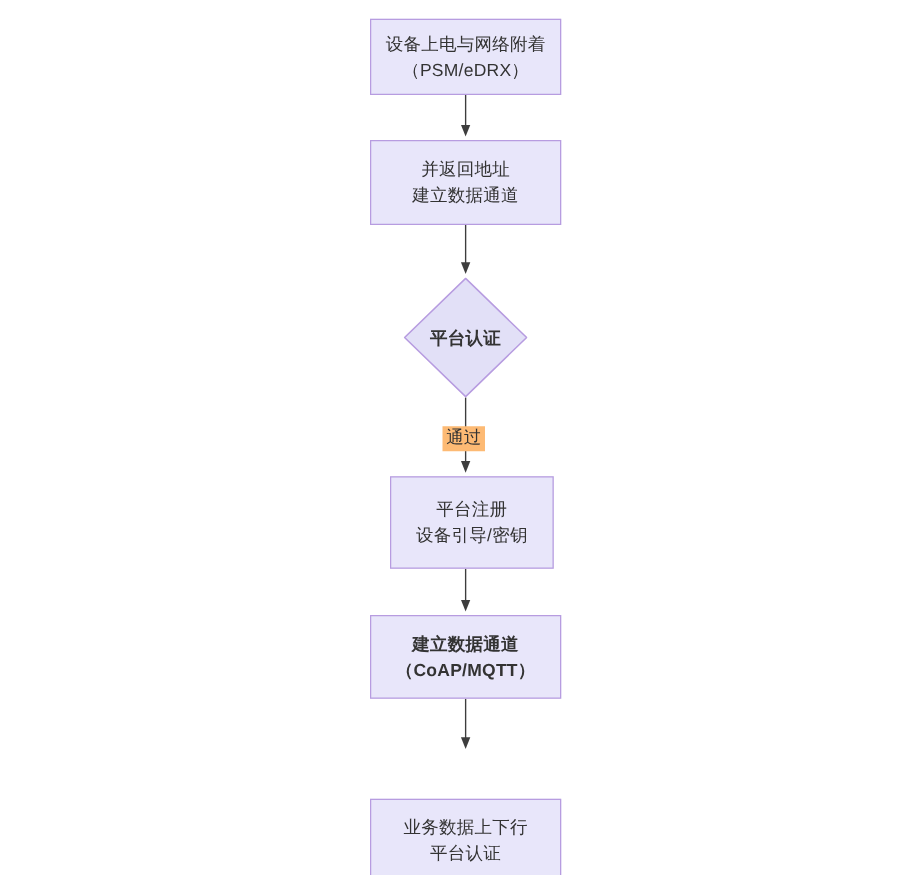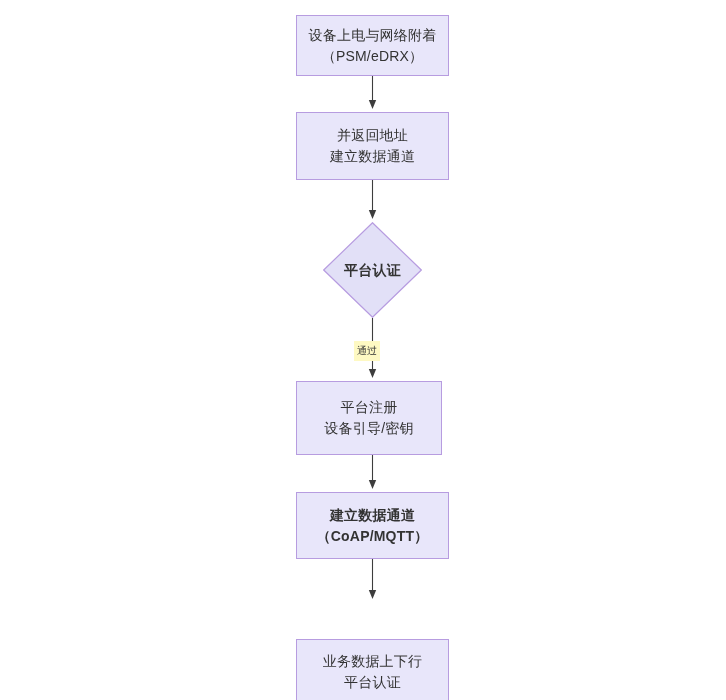--- a/index.html
+++ b/index.html
@@ -59,27 +59,28 @@
     z-index: 2;
     color: #333333;
     font-size: 14px;
     line-height: 21px;
     text-align: center;
     letter-spacing: 0.2px;
     white-space: nowrap;
   }
   .edge-label {
     position: absolute;
-    background: #fef9c3;
+    background: #fdba74;
     color: #333333;
-    font-size: 10px;
+    font-size: 14px;
     line-height: 18px;
     padding: 1px 3px;
     white-space: nowrap;
     box-sizing: border-box;
+    font-family: Liberation Mono, monospace;
   }
   svg.connectors {
     position: absolute;
     left: 0;
     top: 0;
     width: 726px;
     height: 700px;
     pointer-events: none;
   }
 </style>
@@ -118,21 +119,21 @@
 
   <div class="node-decision" style="left:323px; top:222px; width:99px; height:96px;font-weight:bold;">
     <svg class="diamond-shape" viewBox="0 0 99 96" preserveAspectRatio="none">
       <polygon points="49.5,0.7 98.3,48 49.5,95.3 0.7,48" fill="#e2e0f7" stroke="#b79ce0" stroke-width="1.2"></polygon>
     </svg>
     <span class="decision-label">平台认证</span>
   </div>
 
   <div class="edge-label" style="left:354px; top:341px;">通过</div>
 
-  <div class="node" style="left:296px; top:381px; width:146px; height:74px;text-align:right;">
+  <div class="node" style="left:312px; top:381px; width:131px; height:74px;text-align:right;">
     <span class="line">平台注册</span>
     <span class="line">设备引导/密钥</span>
   </div>
 
   <div class="node" style="left:296px; top:492px; width:153px; height:67px;font-weight:bold;">
     <span class="line">建立数据通道</span>
     <span class="line">（CoAP/MQTT）</span>
   </div>
 
   <div class="node" style="left:296px; top:602px; width:153px; height:65px;margin-top:37px;">

